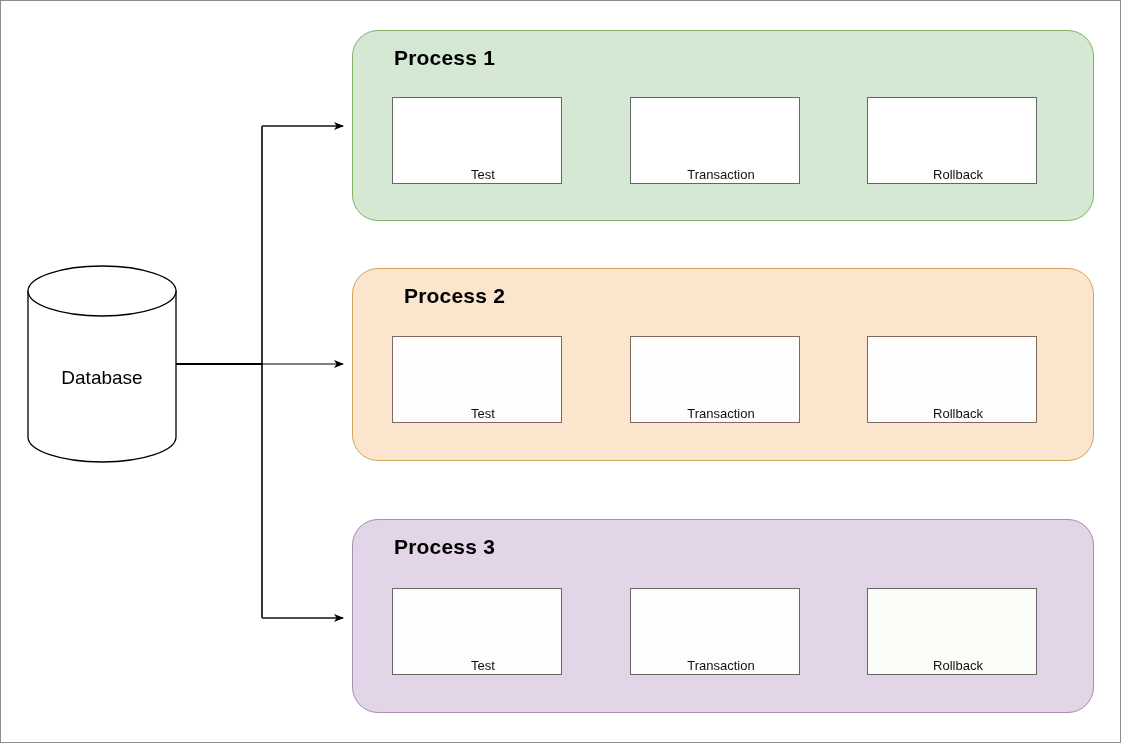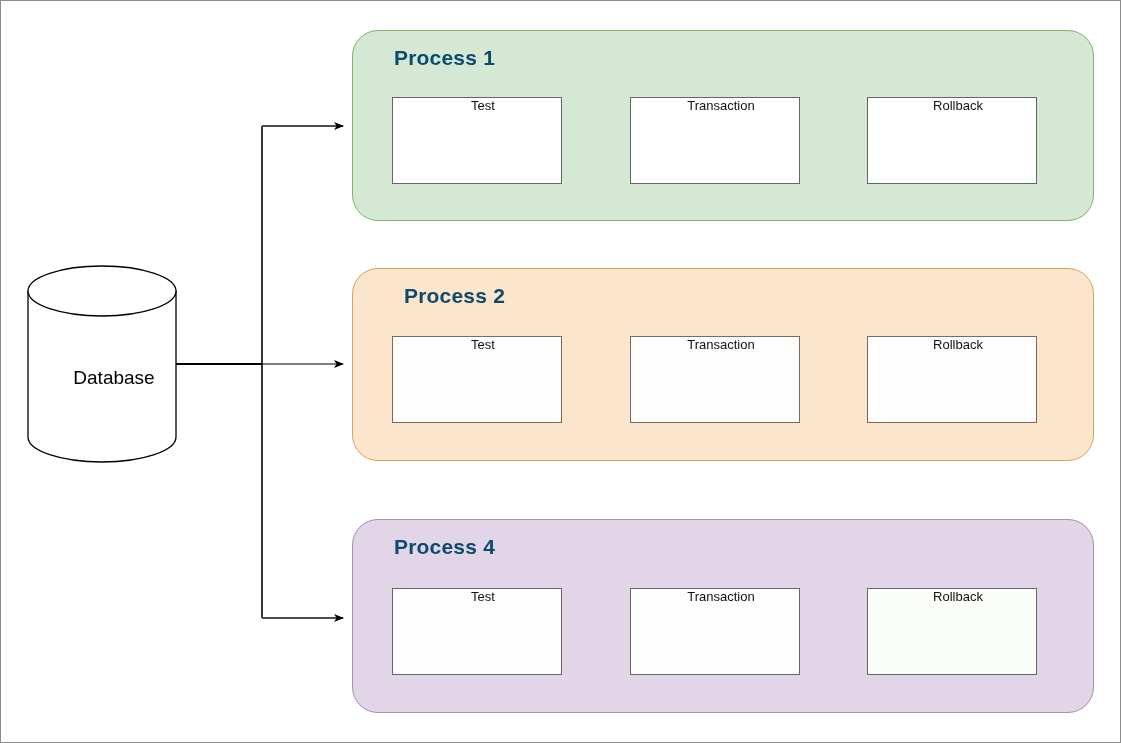--- a/index.html
+++ b/index.html
@@ -31,32 +31,32 @@
     position: absolute;
     box-sizing: border-box;
     border-radius: 26px;
     border-width: 1.4px;
     border-style: solid;
   }
   .proc-title {
     position: absolute;
     font-size: 21px;
     font-weight: bold;
-    color: #0c4a6e;
+    color: #000000;
     letter-spacing: 0.2px;
     white-space: nowrap;
     line-height: 1;
   }
   .step-box {
     position: absolute;
     box-sizing: border-box;
     border-width: 1.6px;
     border-style: solid;
     display: flex;
-    align-items: flex-start;
+    align-items: flex-end;
     justify-content: center;
     padding-left: 12px;
   }
   .step-label {
     font-size: 13px;
     color: #111111;
     text-align: center;
     line-height: 1.2;
     white-space: nowrap;
   }
@@ -101,21 +101,21 @@
     <path d="M561,139 L621,139" fill="none" stroke="#000000" stroke-width="1.2" marker-end="url(#arrow-black)"></path>
     <path d="M799,139 L858,139" fill="none" stroke="#000000" stroke-width="1.2" marker-end="url(#arrow-black)"></path>
 
     <path d="M561,378 L621,378" fill="none" stroke="#3a1010" stroke-width="1.1" marker-end="url(#arrow-dark)"></path>
     <path d="M799,378 L858,378" fill="none" stroke="#3a1010" stroke-width="1.1" marker-end="url(#arrow-dark)"></path>
 
     <path d="M561,630 L621,630" fill="none" stroke="#000000" stroke-width="1.2" marker-end="url(#arrow-black)"></path>
     <path d="M799,630 L858,630" fill="none" stroke="#000000" stroke-width="1.2" marker-end="url(#arrow-black)"></path>
   </svg>
 
-  <div class="db-label" style="left:39px; top:366px; width:148px;">Database</div>
+  <div class="db-label" style="left:27px; top:366px; width:148px;">Database</div>
 
   <div class="proc-container" style="left:351px; top:29px; width:742px; height:191px;
               background:#d5e8d4; border-color:#82b366;"></div>
   <div class="proc-title" style="left:393px; top:46px;">Process 1</div>
   <div class="step-box" style="left:391px; top:96px; width:170px; height:87px;
               background:#ffffff; border-color:#666666;">
     <span class="step-label">Test</span>
   </div>
   <div class="step-box" style="left:629px; top:96px; width:170px; height:87px;
               background:#ffffff; border-color:#666666;">
@@ -137,21 +137,21 @@
               background:#fdfdfd; border-color:#7d6a5e;">
     <span class="step-label">Transaction</span>
   </div>
   <div class="step-box" style="left:866px; top:335px; width:170px; height:87px;
               background:#fdfdfd; border-color:#7d6a5e;">
     <span class="step-label">Rollback</span>
   </div>
 
   <div class="proc-container" style="left:351px; top:518px; width:742px; height:194px;
               background:#e1d5e7; border-color:#a98fb0;"></div>
-  <div class="proc-title" style="left:393px; top:535px;">Process 4</div>
+  <div class="proc-title" style="left:393px; top:535px;">Process 3</div>
   <div class="step-box" style="left:391px; top:587px; width:170px; height:87px;
               background:#fdfdfd; border-color:#666666;">
     <span class="step-label">Test</span>
   </div>
   <div class="step-box" style="left:629px; top:587px; width:170px; height:87px;
               background:#fdfdfd; border-color:#666666;">
     <span class="step-label">Transaction</span>
   </div>
   <div class="step-box" style="left:866px; top:587px; width:170px; height:87px;
               background:#fafdf8; border-color:#666666;">

